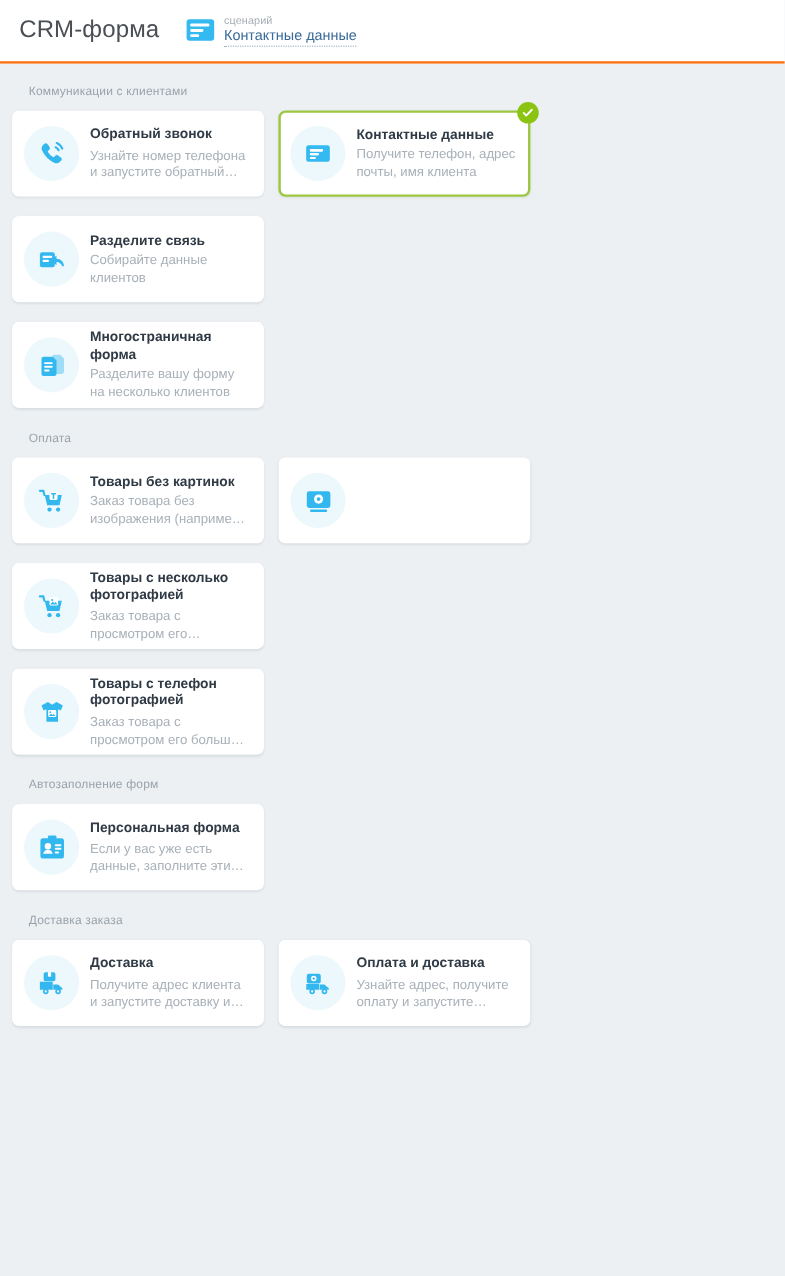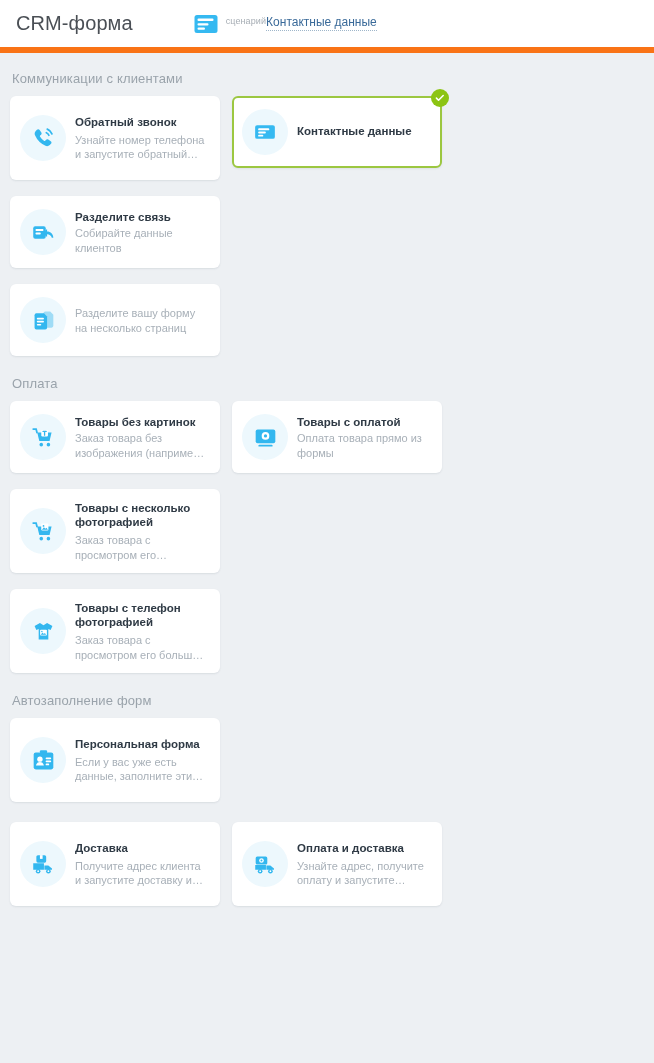--- a/index.html
+++ b/index.html
@@ -14,25 +14,24 @@
     background: #edf0f3;
     font-family: "Liberation Sans", "DejaVu Sans", sans-serif;
     color: #1f2933;
     -webkit-font-smoothing: antialiased;
   }
 
   
   .page-header {
     height: 53px;
     background: #ffffff;
-    border-bottom: 6px solid #f97316;
+    border-bottom: 2px solid #f97316;
     display: flex;
     align-items: center;
     padding: 0 16px;
-    gap: 39px;
   }
 
   .page-title {
     font-size: 20px;
     font-weight: 400;
     color: #4a4f55;
     letter-spacing: .1px;
     white-space: nowrap;
   }
 
@@ -42,21 +41,21 @@
     margin-left: 22px;
   }
 
   .scenario-icon {
     width: 24px;
     height: 20px;
     margin-right: 8px;
     flex: 0 0 auto;
   }
 
-  .scenario-text { display: flex; flex-direction: row; line-height: 1.15; }
+  .scenario-text { display: flex; flex-direction: column; line-height: 1.15; }
 
   .scenario-caption {
     font-size: 9px;
     color: #a7aeb5;
     letter-spacing: .1px;
     margin-bottom: 1px;
   }
 
   .scenario-link {
     font-size: 12px;
@@ -68,24 +67,24 @@
   }
 
   
   .content {
     padding: 18px 0 0 0;
   }
 
   .section { margin-bottom: 4px; }
 
   .section-title {
-    font-size: 13px;
+    font-size: 10px;
     color: #9aa3ab;
     font-weight: 400;
-    padding: 0 0 10px 12px;
+    padding: 0 0 10px 24px;
     letter-spacing: .15px;
   }
 
   .cards-row {
     display: flex;
     flex-wrap: wrap;
     padding-left: 10px;
   }
 
   .card {
@@ -152,21 +151,21 @@
   .card-desc {
     font-size: 11px;
     color: #a8b0b8;
     line-height: 1.33;
     display: -webkit-box;
     -webkit-line-clamp: 2;
     -webkit-box-orient: vertical;
     overflow: hidden;
   }
 
-  .card.tall { height: 84px; align-items: center; }
+  .card.tall { height: 72px; align-items: center; }
   .card.tall .card-title { margin-bottom: 3px; }
 </style>
 </head>
 <body>
 
 <div class="page-header">
   <div class="page-title">CRM-форма</div>
   <div class="scenario-block">
     <span class="scenario-icon">
       <svg viewBox="0 0 24 20" width="24" height="20">
@@ -209,20 +208,21 @@
           <div class="card-icon-wrap">
             <svg viewBox="0 0 28 28" width="24" height="24">
       <rect x="2.5" y="6" width="23" height="16" rx="2.3" fill="#35b9f1"></rect>
       <rect x="6" y="9.6" width="13" height="2.5" rx="1.1" fill="#ffffff"></rect>
       <rect x="6" y="13.5" width="9" height="2.3" rx="1.1" fill="#ffffff"></rect>
       <rect x="6" y="17.2" width="6" height="2.1" rx="1" fill="#ffffff"></rect>
     </svg>
           </div>
           <div class="card-body">
             <div class="card-title">Контактные данные</div>
+            <div class="card-desc">Получите телефон, адрес почты, имя клиента</div>
           </div>
         </div>
         <div class="card">
           <div class="card-icon-wrap">
             <svg viewBox="0 0 28 28" width="25" height="25">
       <rect x="2.5" y="7" width="14" height="14" rx="2.2" fill="#33b7ef"></rect>
       <rect x="5" y="10.2" width="9" height="2.1" rx="1" fill="#ffffff"></rect>
       <rect x="5" y="14" width="6" height="2.1" rx="1" fill="#ffffff"></rect>
       <path d="M25 20c0-4-3-7-7-7v-3l-5 4.5 5 4.5v-3c2.6 0 4.6 1.6 5.3 4z" fill="#33b7ef"></path>
     </svg>
@@ -238,21 +238,22 @@
           <div class="card-icon-wrap">
             <svg viewBox="0 0 28 28" width="25" height="25">
       <path d="M16 4h5.5l3.5 3.5V20a2 2 0 0 1-2 2h-7a2 2 0 0 1-2-2V6a2 2 0 0 1 2-2z" fill="#9fdcf6"></path>
       <path d="M6 6h8.5L18 9.5V22a2 2 0 0 1-2 2H6a2 2 0 0 1-2-2V8a2 2 0 0 1 2-2z" fill="#33b7ef"></path>
       <rect x="6.5" y="11" width="8" height="1.8" rx=".9" fill="#ffffff"></rect>
       <rect x="6.5" y="14.4" width="8" height="1.8" rx=".9" fill="#ffffff"></rect>
       <rect x="6.5" y="17.8" width="5" height="1.8" rx=".9" fill="#ffffff"></rect>
     </svg>
           </div>
           <div class="card-body">
-            <div class="card-desc">Разделите вашу форму на несколько страниц</div>
+            <div class="card-title">Многостраничная форма</div>
+            <div class="card-desc">Разделите вашу форму на несколько клиентов</div>
           </div>
         </div>
       </div>
     </div>
     <div class="section">
       <div class="section-title">Оплата</div>
       <div class="cards-row">
         <div class="card">
           <div class="card-icon-wrap">
             <svg viewBox="0 0 28 28" width="25" height="25">
@@ -270,24 +271,20 @@
           </div>
         </div>
         <div class="card">
           <div class="card-icon-wrap">
             <svg viewBox="0 0 28 28" width="25" height="25">
       <rect x="3" y="5" width="22" height="15.5" rx="2.2" fill="#33b7ef"></rect>
       <circle cx="14" cy="12.2" r="4.3" fill="#ffffff"></circle>
       <circle cx="14" cy="12.2" r="1.8" fill="#33b7ef"></circle>
       <rect x="6" y="22" width="16" height="2.2" rx="1.1" fill="#33b7ef"></rect>
     </svg>
-          </div>
-          <div class="card-body">
-            <div class="card-title">Товары с оплатой</div>
-            <div class="card-desc">Оплата товара прямо из формы</div>
           </div>
         </div>
         <div class="card tall">
           <div class="card-icon-wrap">
             <svg viewBox="0 0 28 28" width="25" height="25">
       <path d="M2.5 4.5h3.2l1 4" stroke="#33b7ef" stroke-width="2" fill="none" stroke-linecap="round"></path>
       <path d="M7 8.5h16l-2.2 9.5H9.3z" fill="#33b7ef"></path>
       <rect x="11.5" y="5" width="8" height="8" rx="1.3" fill="#ffffff"></rect>
       <circle cx="14" cy="7.8" r="1" fill="#33b7ef"></circle>
       <path d="M12.2 12l2.3-2.8 1.6 1.7 1.2-1.2 1.6 2.3z" fill="#33b7ef"></path>
@@ -336,20 +333,21 @@
     </svg>
           </div>
           <div class="card-body">
             <div class="card-title">Персональная форма</div>
             <div class="card-desc">Если у вас уже есть данные, заполните эти поля формы...</div>
           </div>
         </div>
       </div>
     </div>
     <div class="section">
+      <div class="section-title">Доставка заказа</div>
       <div class="cards-row">
         <div class="card tall">
           <div class="card-icon-wrap">
             <svg viewBox="0 0 28 28" width="25" height="25">
       <rect x="6" y="3.5" width="11" height="8.5" rx="1.8" fill="#33b7ef"></rect>
       <rect x="10" y="3.5" width="3" height="4.2" fill="#ffffff"></rect>
       <path d="M2.5 12.5h12v7.5h-12z" fill="#33b7ef"></path>
       <path d="M15 15h4.4l4.1 3.6V20H15z" fill="#33b7ef"></path>
       <circle cx="8" cy="21.5" r="2.6" fill="#33b7ef"></circle>
       <circle cx="8" cy="21.5" r="1" fill="#ffffff"></circle>

